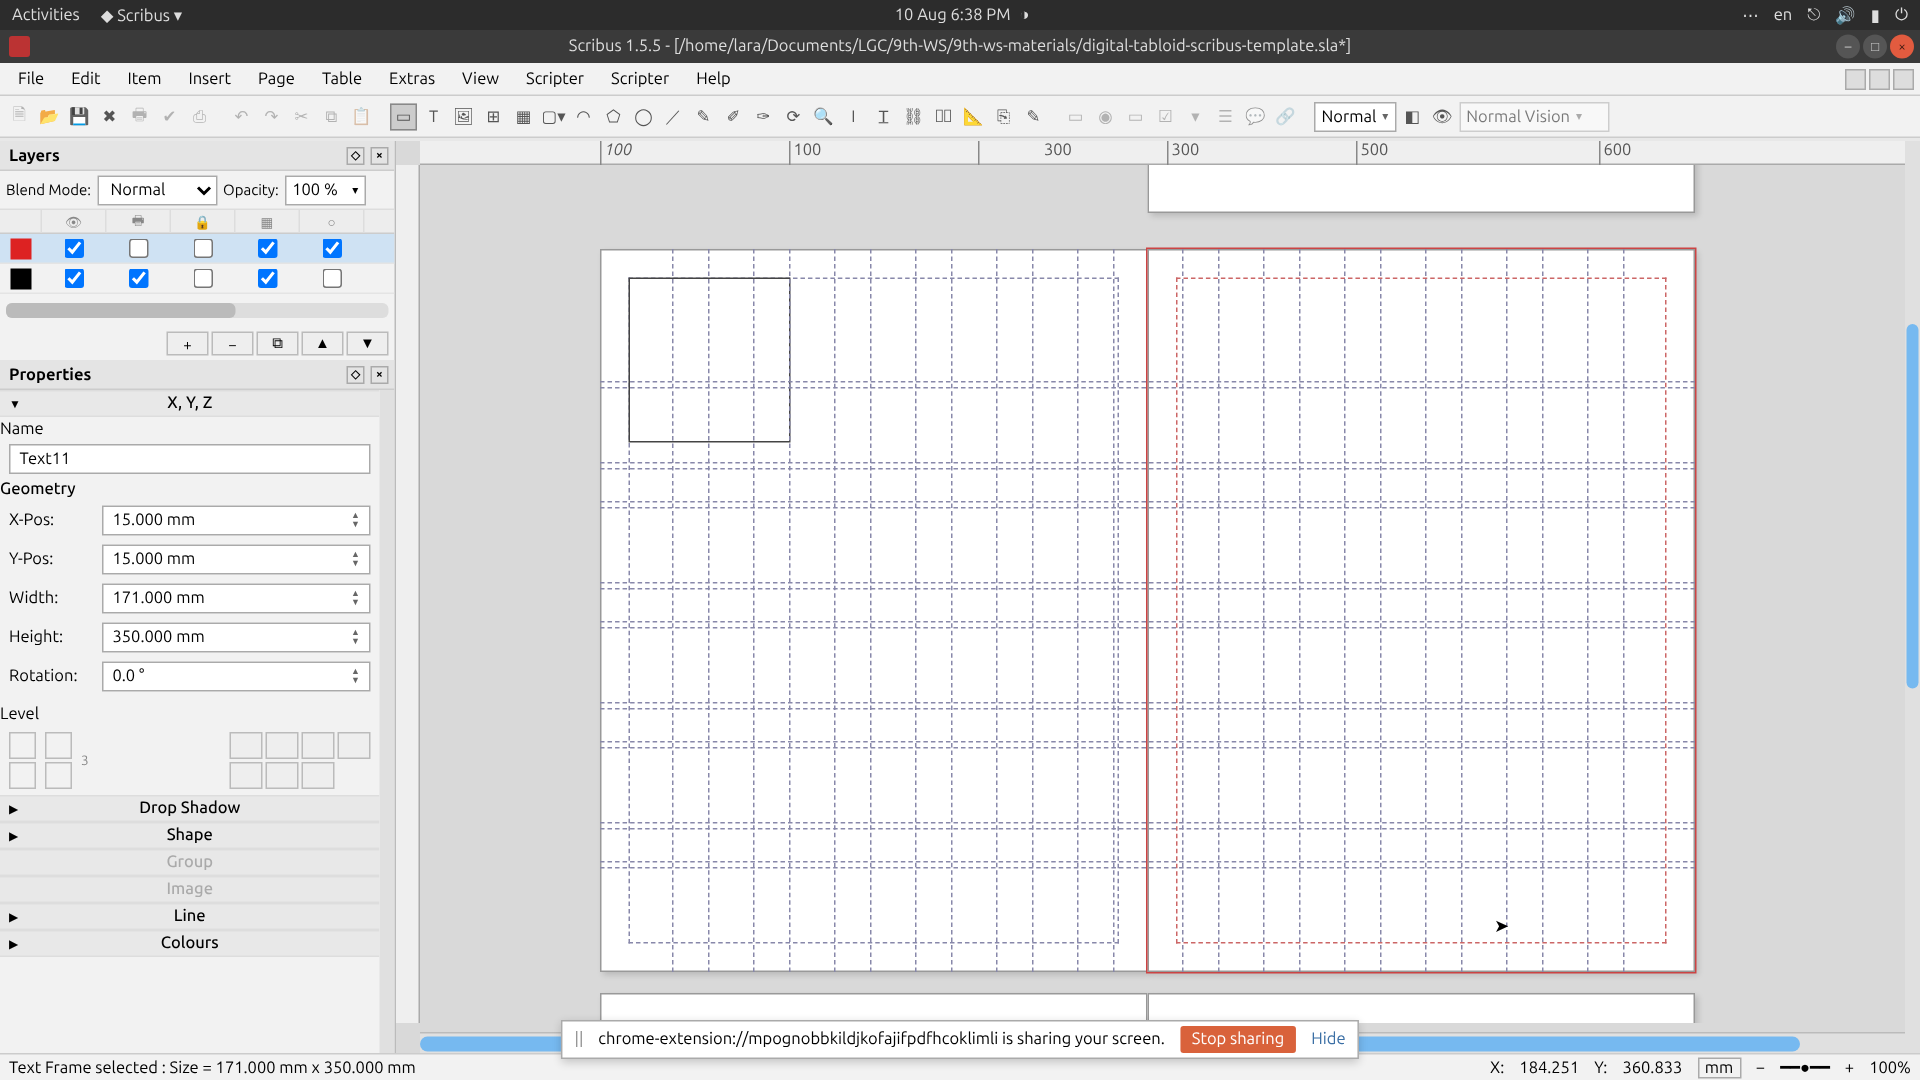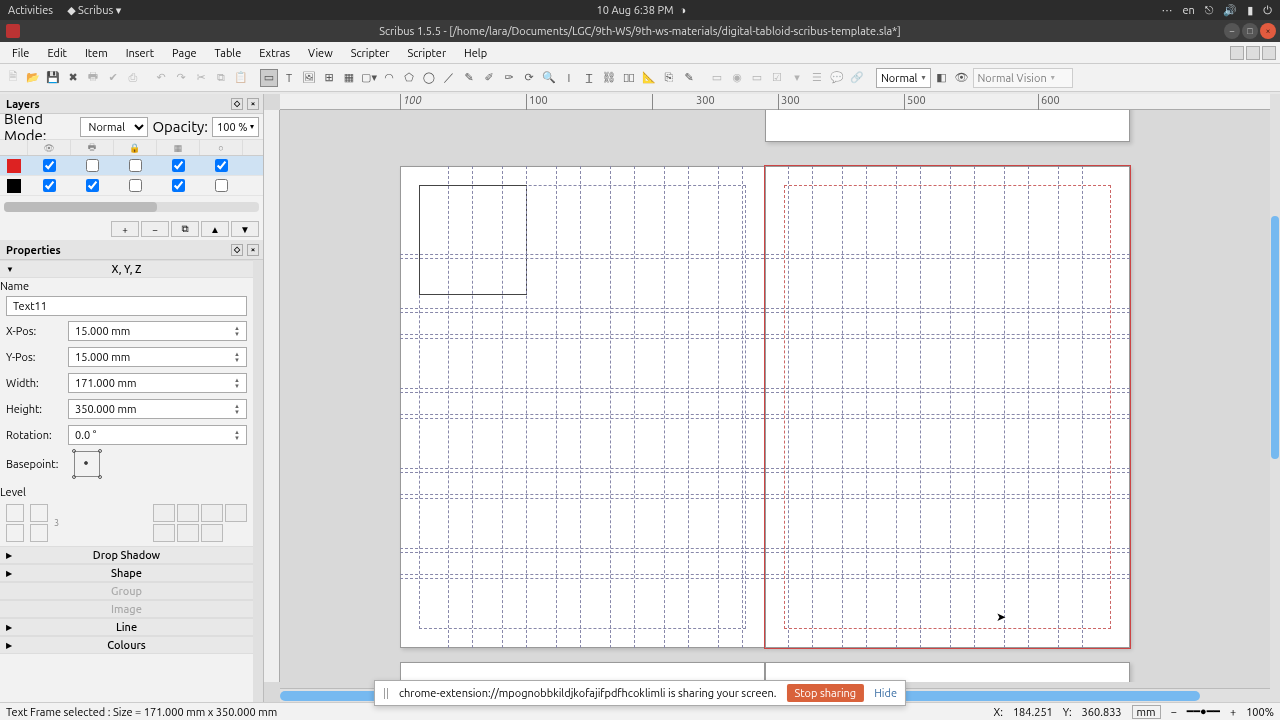--- a/index.html
+++ b/index.html
@@ -37,21 +37,21 @@
 
 .main-area { position: absolute; top: 94px; bottom: 18px; left: 0; right: 0; display: flex; }
 
 
 .left-panels { width: 264px; background: #f2f2f2; border-right: 1px solid #bbb; display: flex; flex-direction: column; overflow: hidden; }
 .panel-header { height: 20px; background: #e4e4e4; border-bottom: 1px solid #ccc; display: flex; align-items: center; padding: 0 6px; font-weight: 700; position:relative;}
 .panel-header .hdr-btn { width:12px;height:12px; border:1px solid #aaa; margin-left:2px; font-size:8px; display:flex;align-items:center;justify-content:center;}
 .panel-header .hdr-right{position:absolute; right:4px; display:flex; gap:2px;}
 
 .layers-opts { height: 26px; display: flex; align-items: center; padding: 0 4px; gap: 4px; border-bottom:1px solid #ddd;}
-.layers-opts label { font-size: 15px; }
+.layers-opts label { font-size: 10px; }
 .layers-opts select, .layers-opts .spin { border: 1px solid #aaa; background: #fff; height: 20px; padding: 0 4px; }
 .layers-opts .spin { display:flex; align-items:center; width:54px; justify-content:space-between;}
 .layers-opts .spin::after{content:"▾"; font-size:8px;}
 
 .layers-grid { }
 .layers-gridhead { height:16px; display:flex; border-bottom:1px solid #ccc; background:#ededed;}
 .layers-gridhead .gh{flex:0 0 43px; border-right:1px solid #ddd; display:flex;align-items:center;justify-content:center; font-size:9px; color:#888;}
 .layers-gridhead .gh:first-child{flex:0 0 28px;}
 .layers-row { height: 20px; display: flex; align-items:center; border-bottom:1px solid #e4e4e4;}
 .layers-row.sel { background:#cfe2f3;}
@@ -311,20 +311,21 @@
     <div class="props-body">
     <div class="props-inner">
       <div class="section-hdr">
             <span class="tri">▼</span>
             <span>X, Y, Z</span>
           </div>
       <div class="centered-label">Name</div>
       <div class="name-input">
             <span>Text11</span>
           </div>
+      <div class="centered-label" style="font-weight:500;">Geometry</div>
       <div class="prop-row">
             <label>X-Pos:</label>
             <div class="prop-input">
               <span>15.000 mm</span>
               <div class="spinbtns">▲<br>▼</div>
             </div>
           </div>
       <div class="prop-row">
             <label>Y-Pos:</label>
             <div class="prop-input">
@@ -346,30 +347,20 @@
               <div class="spinbtns">▲<br>▼</div>
             </div>
           </div>
       <div class="prop-row">
             <label>Rotation:</label>
             <div class="prop-input">
               <span>0.0 °</span>
               <div class="spinbtns">▲<br>▼</div>
             </div>
           </div>
-      <div class="prop-row">
-            <label>Basepoint:</label>
-        <div class="basepoint-widget">
-          <div class="dot" style="top:-3px;left:-3px;"></div>
-              <div class="dot" style="top:-3px;right:-3px;"></div>
-          <div class="dot" style="bottom:-3px;left:-3px;"></div>
-              <div class="dot" style="bottom:-3px;right:-3px;"></div>
-          <div class="dot" style="top:9px;left:9px;background:#333;"></div>
-        </div>
-      </div>
       <div class="centered-label" style="margin-top:4px;">Level</div>
       <div class="level-row">
         <div class="level-side">
           <div class="ls"></div>
           <div class="ls"></div>
         </div>
         <div class="level-side">
           <div class="ls"></div>
           <div class="ls"></div>
         </div>
@@ -411,21 +402,21 @@
     </div>
   </div>
 
   <div class="canvas-area">
     <div class="ruler-h">
       <div class="tick" style="left:120px;font-style:italic;">100</div>
       <div class="tick" style="left:246px;">100</div>
       <div class="tick" style="left:372px;padding-left:43px;">300</div>
       <div class="tick" style="left:498px;">300</div>
       <div class="tick" style="left:624px;">500</div>
-      <div class="tick" style="left:758px;">600</div>
+      <div class="tick" style="left:786px;">600</div>
     </div>
     <div class="ruler-v"></div>
     <div class="canvas-inner">
 
       <div class="page" style="top:-10px; left:485px; width:365px; height:42px;"></div>
 
       <div class="page" style="top:56px; left:120px; width:365px; height:482px;">
         <div class="margin" style="top:18px;left:18px;right:18px;bottom:18px;"></div>
         <div class="txtframe" style="top:18px;left:18px;width:108px;height:110px;"></div>
       </div>

